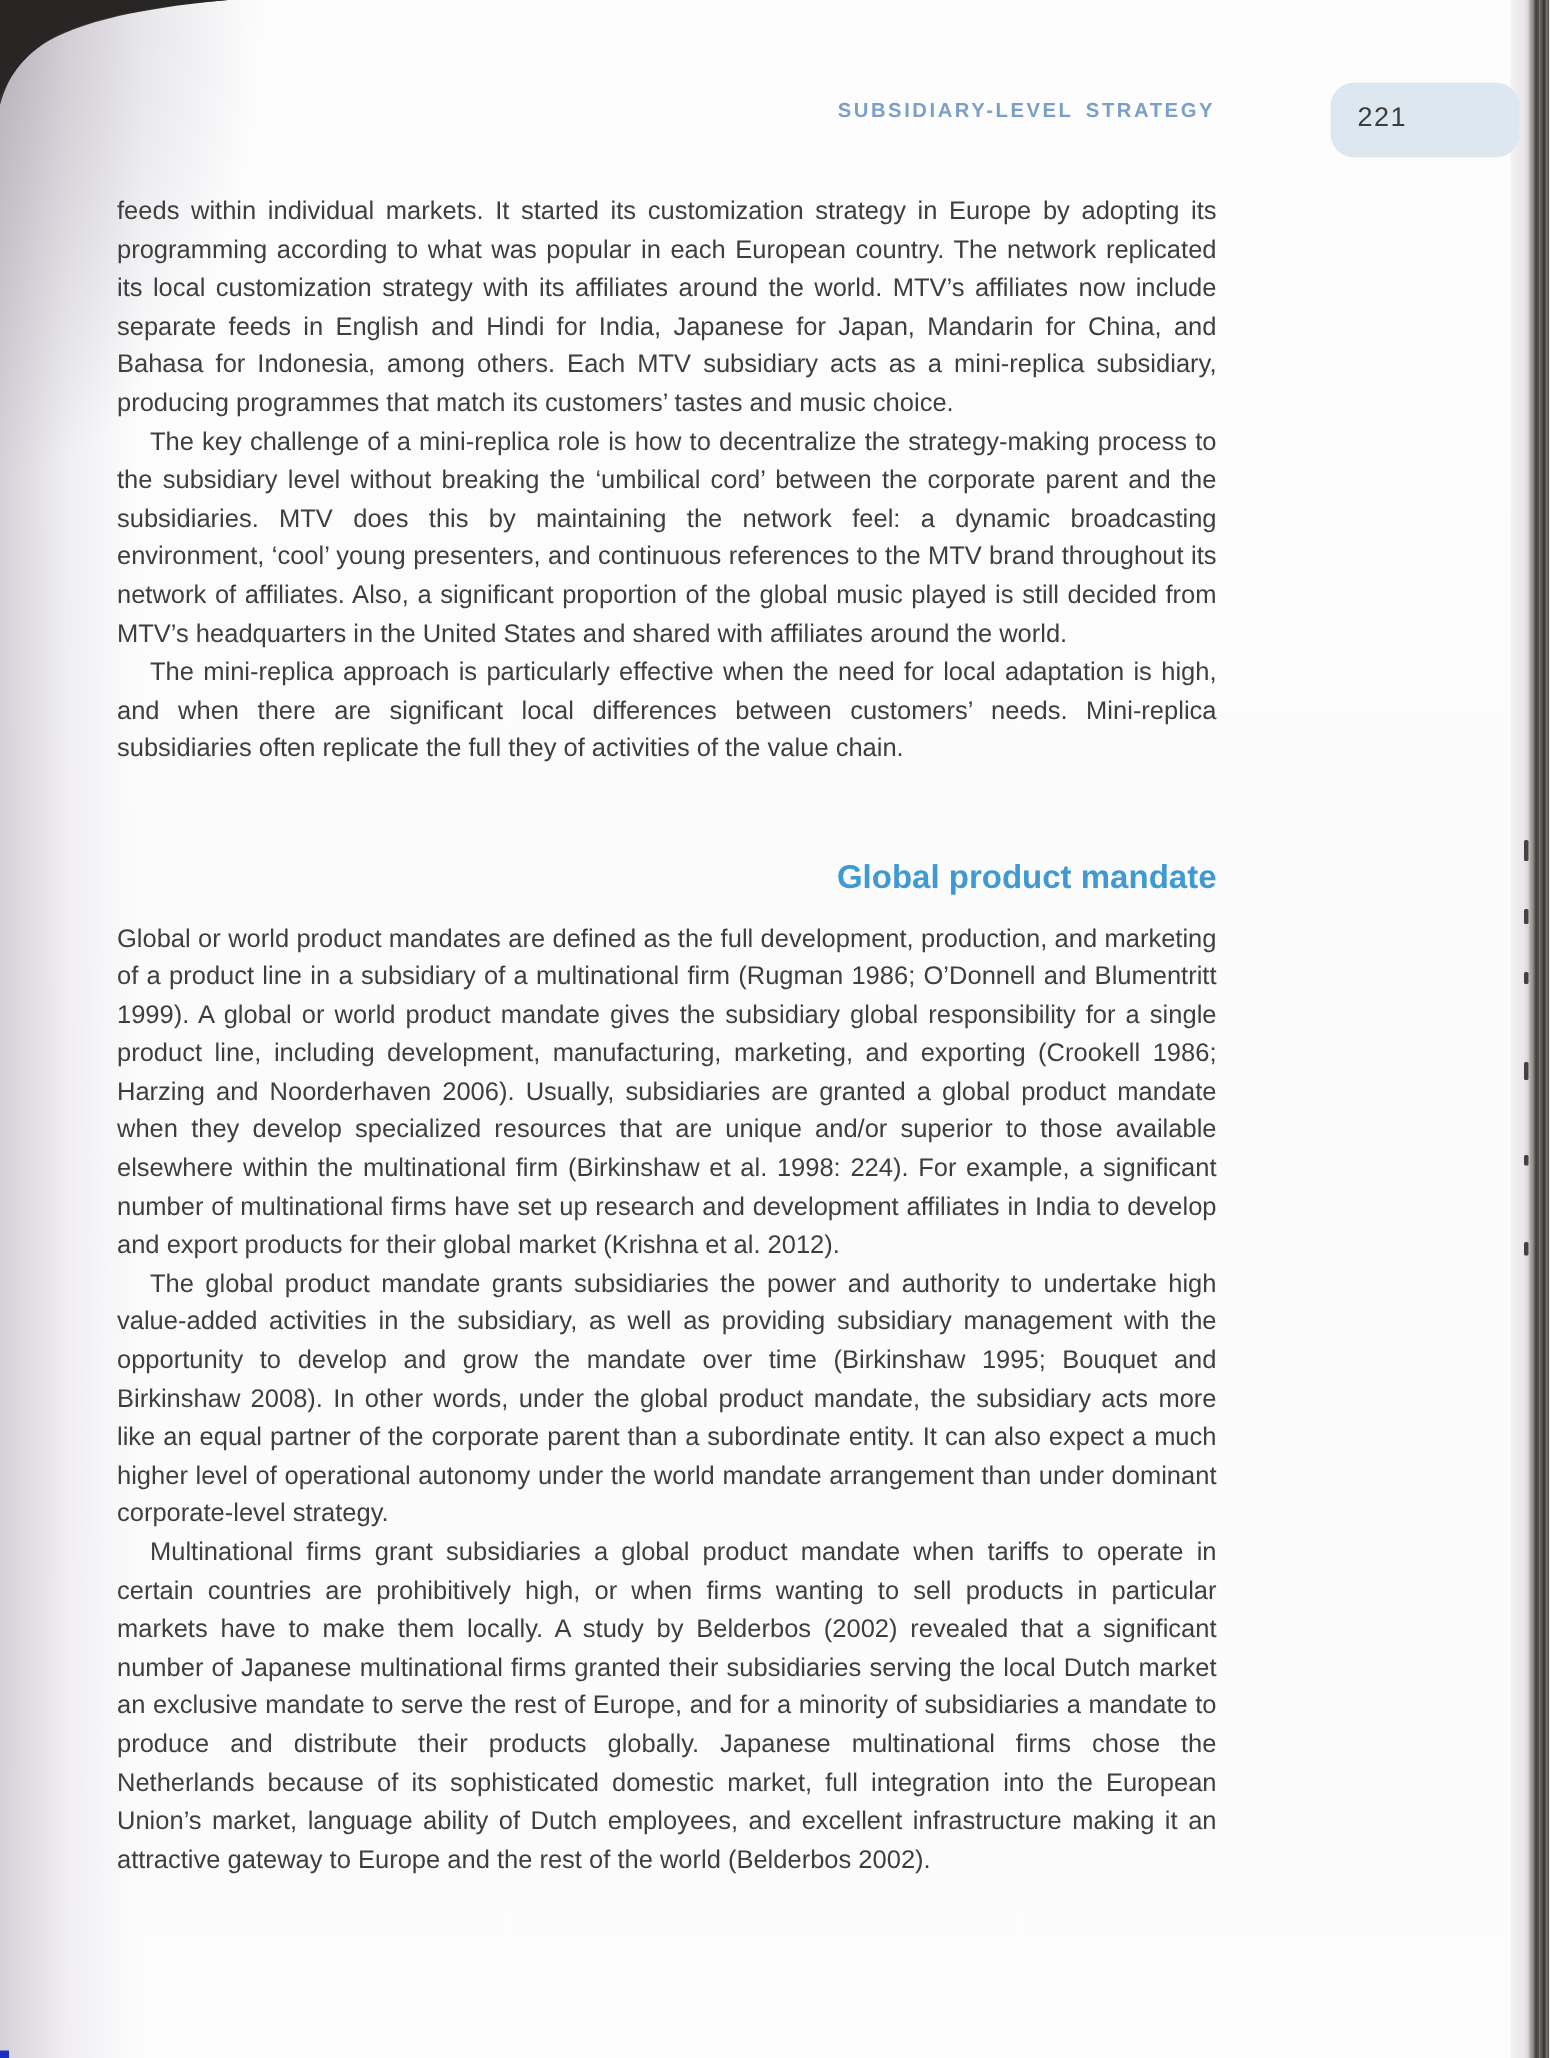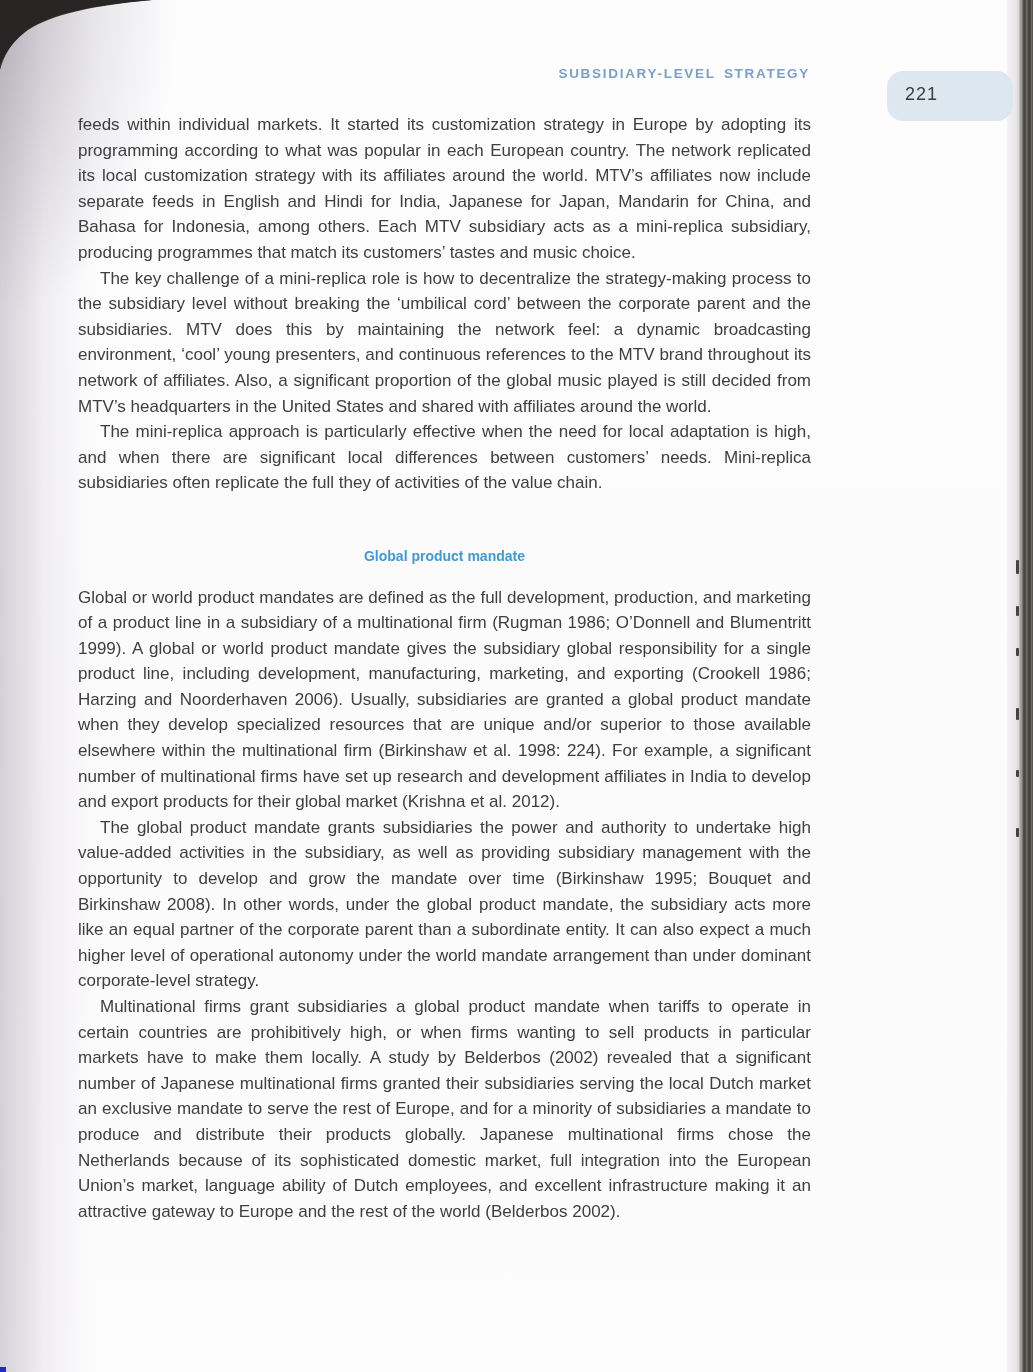--- a/index.html
+++ b/index.html
@@ -45,42 +45,42 @@
   }
   
   .running-title{
     position:absolute;top:66px;right:223px;
     font-size:13.5px;font-weight:bold;letter-spacing:1.7px;word-spacing:3px;
     color:var(--running-title);
     text-transform:uppercase;
     margin-left:48px;
   }
   .page-badge{
-    position:absolute;top:71px;right:20px;
+    position:absolute;top:55px;right:20px;
     width:126px;height:50px;border-radius:16px;
     background:var(--page-badge-bg);
   }
   .page-number{
     display:block;padding:13px 0 0 18px;
     font-size:18px;color:#3c3c3c;letter-spacing:1px;
   }
   
   .body-copy{
-    position:absolute;left:78px;top:112px;width:733px;
+    position:absolute;left:78px;top:128px;width:733px;
     color:var(--body-text);
     font-size:17px;line-height:25.6px;
     text-align:justify;
   }
   .body-copy p{margin:0;}
   .body-copy p.indent{text-indent:22px;}
   .section-heading{
-    margin:48px 0 15px 0;
-    font-size:14px;font-weight:bold;
+    margin:60px 0 15px 0;
+    font-size:22px;font-weight:bold;
     color:var(--section-heading);
-    text-align:center;
+    text-align:right;
   }
 </style>
 </head>
 <body>
 
 <div class="scan">
 
   <div class="spine-shadow"></div>
   <div class="spine-shadow-top"></div>
   <svg class="corner-svg" width="160" height="72">

